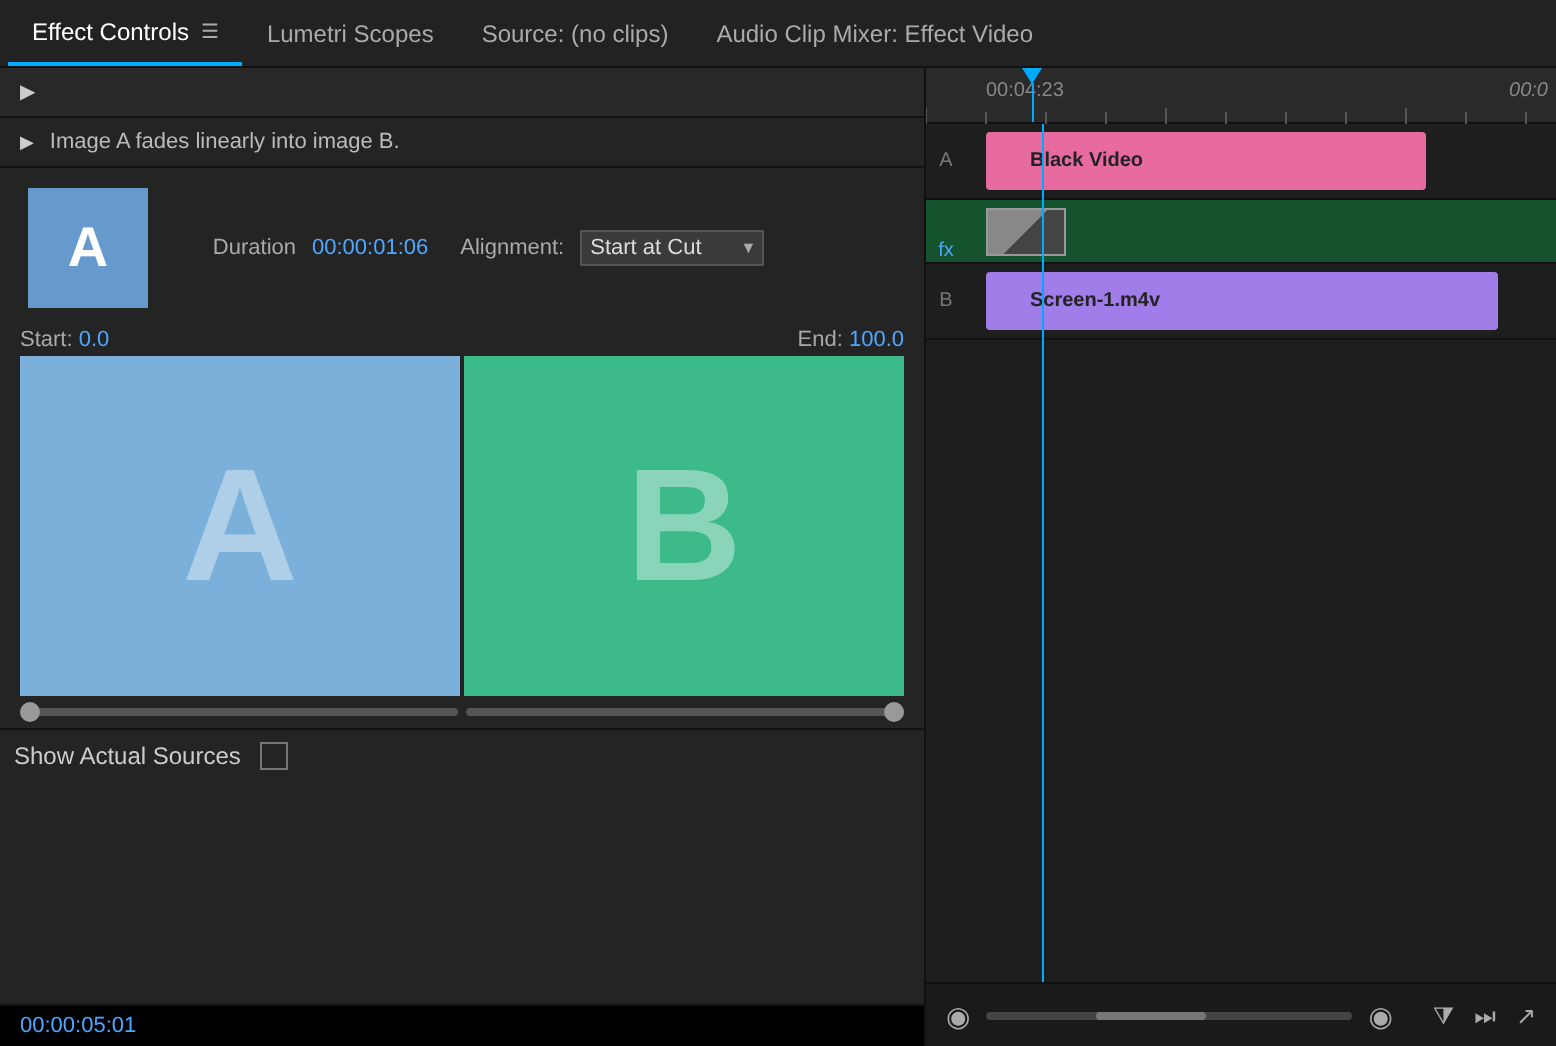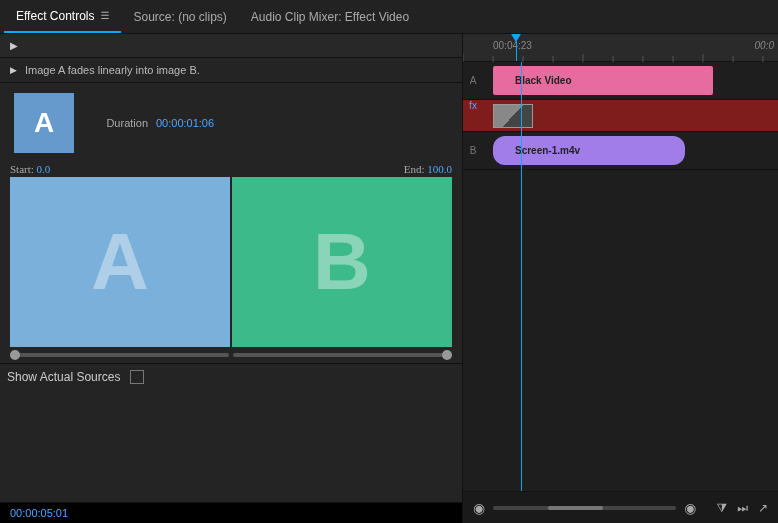--- a/index.html
+++ b/index.html
@@ -162,21 +162,20 @@
     .ab-labels {
       display: flex;
       padding: 0 10px;
       margin-bottom: 2px;
     }
     .ab-label {
       flex: 1;
       text-align: left;
       font-size: 11px;
       color: #aaa;
-      font-family: Liberation Serif, serif;
     }
     .ab-label span.val {
       color: #4da6ff;
     }
 
     .ab-preview {
       display: flex;
       margin: 0 10px;
       height: 170px;
     }
@@ -355,42 +354,41 @@
       overflow: hidden;
     }
     .clip-black-video {
       background: #e86ba0;
       left: 10px;
       width: 220px;
     }
     .clip-screen {
       background: #a07de8;
       left: 10px;
-      width: 192px;
-      border-radius: 12px;
+      width: 256px;
     }
 
     
     .playhead-vertical {
       position: absolute;
       top: 0;
       bottom: 0;
       width: 1px;
       background: #00aaff;
       z-index: 10;
     }
 
     
     .fx-row {
       height: 32px;
       display: flex;
-      align-items: flex-start;
+      align-items: flex-end;
       border-bottom: 1px solid #111;
       position: relative;
-      background: #7f1d1d;
+      background: #14532d;
     }
     .fx-label {
       width: 20px;
       color: #4da6ff;
       font-size: 10px;
       text-align: center;
     }
     .fx-content {
       flex: 1;
       position: relative;
@@ -459,20 +457,23 @@
       font-size: 12px;
     }
   </style>
 </head>
 <body>
 
 <div class="tab-bar">
   <div class="tab active">
     <span>Effect Controls</span>
     <span class="tab-menu-icon">☰</span>
+  </div>
+  <div class="tab">
+    <span>Lumetri Scopes</span>
   </div>
   <div class="tab">
     <span>Source: (no clips)</span>
   </div>
   <div class="tab">
     <span>Audio Clip Mixer: Effect Video</span>
   </div>
 </div>
 
 <div class="main-layout">
@@ -489,20 +490,31 @@
     </div>
 
     <div class="transition-settings">
       <div class="letter-preview">
         <span>A</span>
       </div>
       <div class="settings-fields">
         <div class="field-row">
           <span class="field-label">Duration</span>
           <span class="field-value">00:00:01:06</span>
+        </div>
+        <div class="field-row">
+          <span class="field-label">Alignment:</span>
+          <div class="select-wrapper">
+            <select class="alignment-select">
+              <option>Center at Cut</option>
+              <option selected="">Start at Cut</option>
+              <option>End at Cut</option>
+              <option>Custom Start</option>
+            </select>
+          </div>
         </div>
       </div>
     </div>
 
     <div class="ab-labels">
       <span class="ab-label">
         <span>Start:</span>
         <span class="val">0.0</span>
       </span>
       <span class="ab-label" style="text-align:right;">

